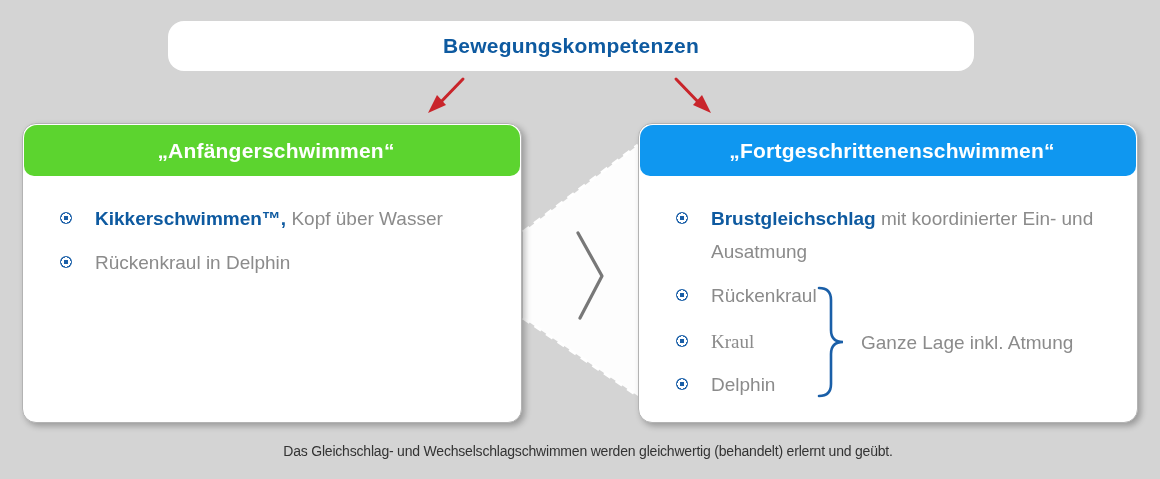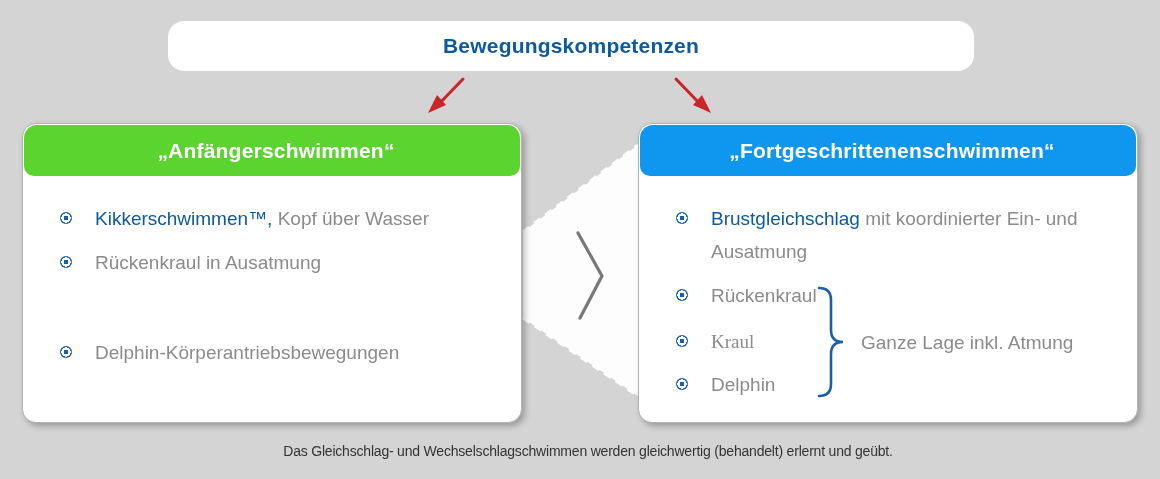--- a/index.html
+++ b/index.html
@@ -51,21 +51,21 @@
   .item{
     position:absolute;left:37px;display:block;
     font-size:19px;line-height:33px;color:var(--text-gray);
     padding-left:35px;
   }
   .item .bullet{
     position:absolute;left:0;top:10px;width:12px;height:12px;border-radius:50%;
     background:radial-gradient(circle,
       var(--bullet-blue) 0 26%, #ffffff 27% 55%, var(--bullet-blue) 56% 100%);
   }
-  .item .lead{color:var(--dark-blue);font-weight:normal;text-align:center;}
+  .item .lead{color:var(--dark-blue);font-weight:bold;text-align:center;}
 
   
   .panel.left .i0{top:78px;}
   .panel.left .i1{top:122px;}
   .panel.left .i2{top:166px;}
   .panel.left .i3{top:212px;}
 
   
   .panel.right .i0{top:78px;width:455px;}
   .panel.right .i1{top:155px;}
@@ -112,24 +112,21 @@
     </g>
   </svg>
 
   <div class="panel left">
     <div class="panel-header">„Anfängerschwimmen“</div>
 
     <div class="item i0">
       <span class="bullet"></span><span class="lead">Kikkerschwimmen™,</span><span> Kopf über Wasser</span>
     </div>
     <div class="item i1">
-      <span class="bullet"></span><span>Rückenkraul in Ausatmung</span>
-    </div>
-    <div class="item i3">
-      <span class="bullet"></span><span>Delphin-Körperantriebsbewegungen</span>
+      <span class="bullet"></span><span>Rückenkraul in Delphin</span>
     </div>
   </div>
 
   <div class="panel right">
     <div class="panel-header">„Fortgeschrittenenschwimmen“</div>
 
     <div class="item i0">
       <span class="bullet"></span><span class="lead">Brustgleichschlag</span><span> mit koordinierter Ein- und Ausatmung</span>
     </div>
     <div class="item i1">

